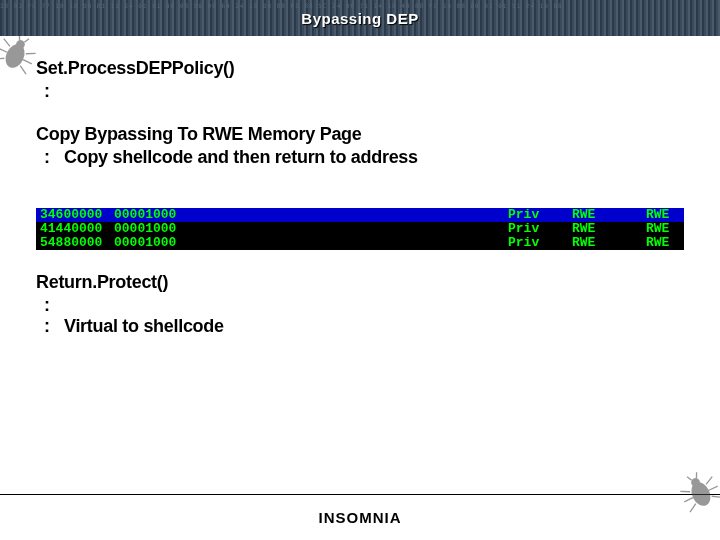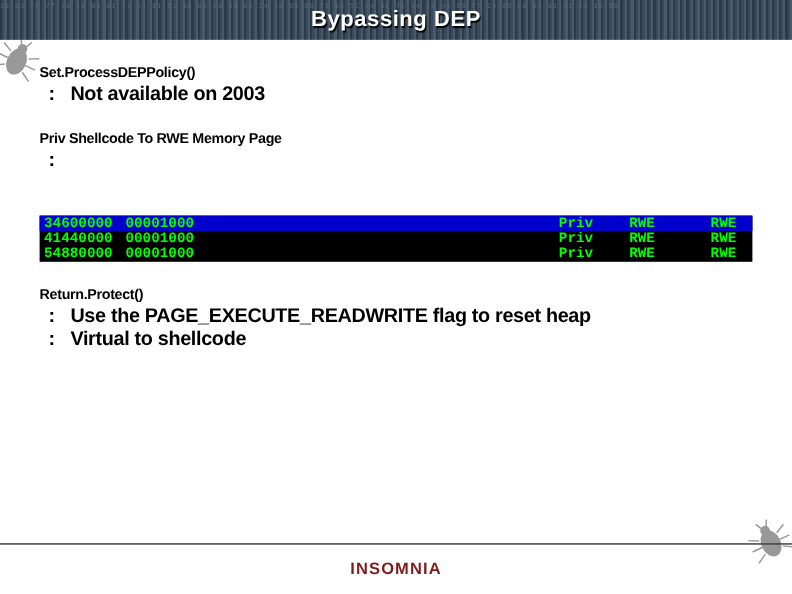--- a/index.html
+++ b/index.html
@@ -29,35 +29,35 @@
     left: 0; right: 0; top: 2px;
     font-family: monospace;
     font-size: 6px;
     color: #556677;
     white-space: nowrap;
     overflow: hidden;
     letter-spacing: 1px;
   }
   .header-title {
     color: #fff;
-    font-size: 20px;
+    font-size: 15px;
     font-weight: bold;
     font-family: "Arial Narrow", Arial, sans-serif;
     letter-spacing: 0.5px;
     text-shadow: 1px 1px 1px #000;
     z-index: 2;
   }
   .content {
     padding: 22px 36px 0 36px;
   }
   .section {
     margin-bottom: 22px;
   }
   .section-title {
-    font-size: 13px;
+    font-size: 18px;
     font-weight: bold;
     font-family: "Arial Narrow", Arial, sans-serif;
     letter-spacing: -0.3px;
     color: #000;
     margin-bottom: 2px;
   }
   .bullet-line {
     display: flex;
     font-size: 18px;
     font-weight: bold;
@@ -98,21 +98,21 @@
     border-top: 1px solid #000;
     display: flex;
     align-items: center;
     justify-content: center;
   }
   .footer-brand {
     font-family: "Arial Black", Arial, sans-serif;
     font-weight: 900;
     font-size: 15px;
     letter-spacing: 1px;
-    color: #7f1d1d;
+    color: #000000;
   }
   .bug {
     position: absolute;
     width: 44px; height: 44px;
     opacity: 0.55;
     pointer-events: none;
   }
   .bug svg { width: 100%; height: 100%; }
   .bug.tl { top: 32px; left: -6px; transform: rotate(25deg); }
   .bug.br { bottom: 26px; right: -2px; transform: rotate(-25deg); }
@@ -123,28 +123,28 @@
 <div class="header">
   <span class="header-title">Bypassing DEP</span>
 </div>
 
 <div class="content">
 
   <div class="section">
     <div class="section-title">Set.ProcessDEPPolicy()</div>
     <div class="bullet-line">
       <span class="bullet-marker">:</span>
-      <span>Not available on 2003</span>
     </div>
   </div>
 
   <div class="section">
-    <div class="section-title">Priv Shellcode To RWE Memory Page</div>
-    <div class="bullet-line">
-      <span class="bullet-marker">:</span>
+    <div class="section-title">Copy Bypassing To RWE Memory Page</div>
+    <div class="bullet-line">
+      <span class="bullet-marker">:</span>
+      <span>Copy shellcode and then return to address</span>
     </div>
 
     <div class="memtable">
       <div class="memrow sel">
         <span class="mem-addr">34600000</span>
         <span class="mem-val">00001000</span>
         <span class="mem-gap"></span>
         <span class="mem-priv">Priv</span>
         <span class="mem-rwe1">RWE</span>
         <span class="mem-blank"></span>
@@ -168,21 +168,20 @@
         <span class="mem-blank"></span>
         <span class="mem-rwe2">RWE</span>
       </div>
     </div>
   </div>
 
   <div class="section">
     <div class="section-title">Return.Protect()</div>
     <div class="bullet-line">
       <span class="bullet-marker">:</span>
-      <span>Use the PAGE_EXECUTE_READWRITE flag to reset heap</span>
     </div>
     <div class="bullet-line">
       <span class="bullet-marker">:</span>
       <span>Virtual to shellcode</span>
     </div>
   </div>
 
 </div>
 
 <div class="footer">

